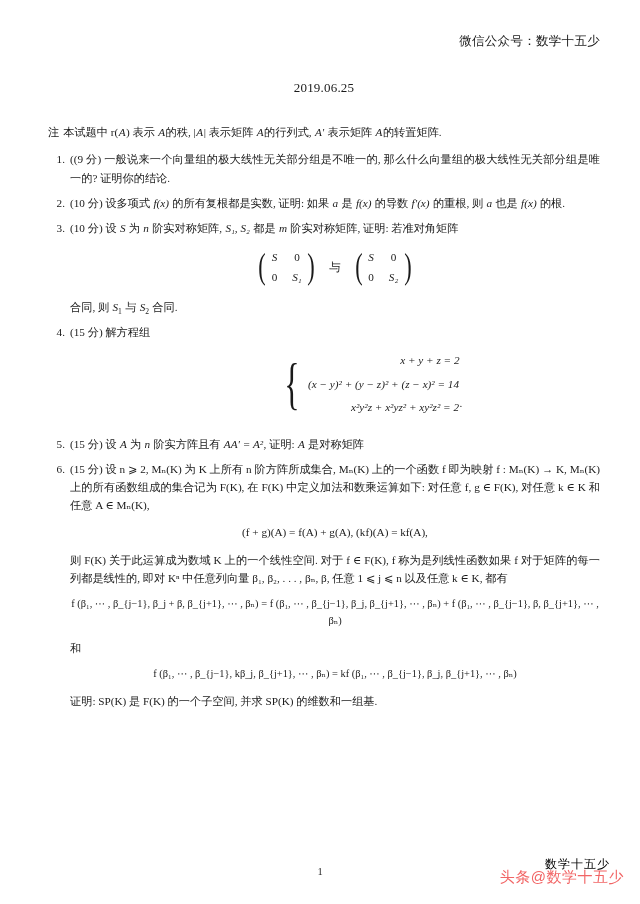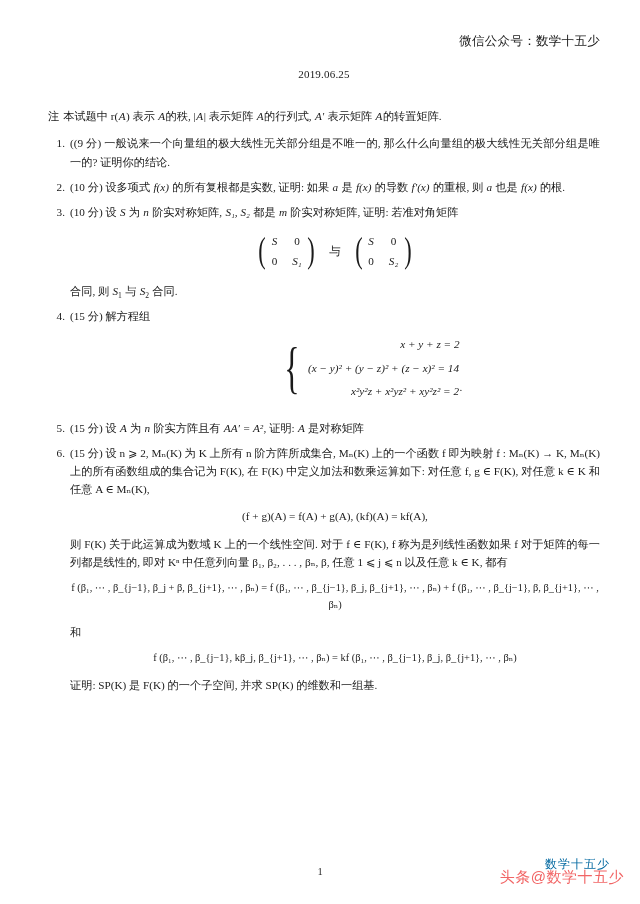--- a/index.html
+++ b/index.html
@@ -39,22 +39,22 @@
     white-space: nowrap;
   }
   .doc-sub {
     text-align: right;
     font-size: 12.5px;
     margin-top: 33px;
     letter-spacing: 0.3px;
   }
   .doc-date {
     text-align: center;
-    font-size: 11px;
-    margin-top: 18px;
+    font-size: 13px;
+    margin-top: 30px;
     letter-spacing: 0.2px;
   }
 
   
   .note {
     margin-top: 28px;
     font-size: 11.2px;
     line-height: 1.55;
     text-align: justify;
   }
@@ -179,21 +179,21 @@
     font-family: "Liberation Sans", sans-serif;
     white-space: nowrap;
     opacity: 0.82;
     letter-spacing: 0.5px;
   }
   .watermark-ghost {
     position: absolute;
     right: 30px;
     top: 856px;
     font-size: 12px;
-    color: #0369a1;
+    color: #000000;
     font-family: "Liberation Sans", sans-serif;
     white-space: nowrap;
     letter-spacing: 1px;
   }
 </style>
 </head>
 <body>
 
 <div class="page">
   <div class="content">

